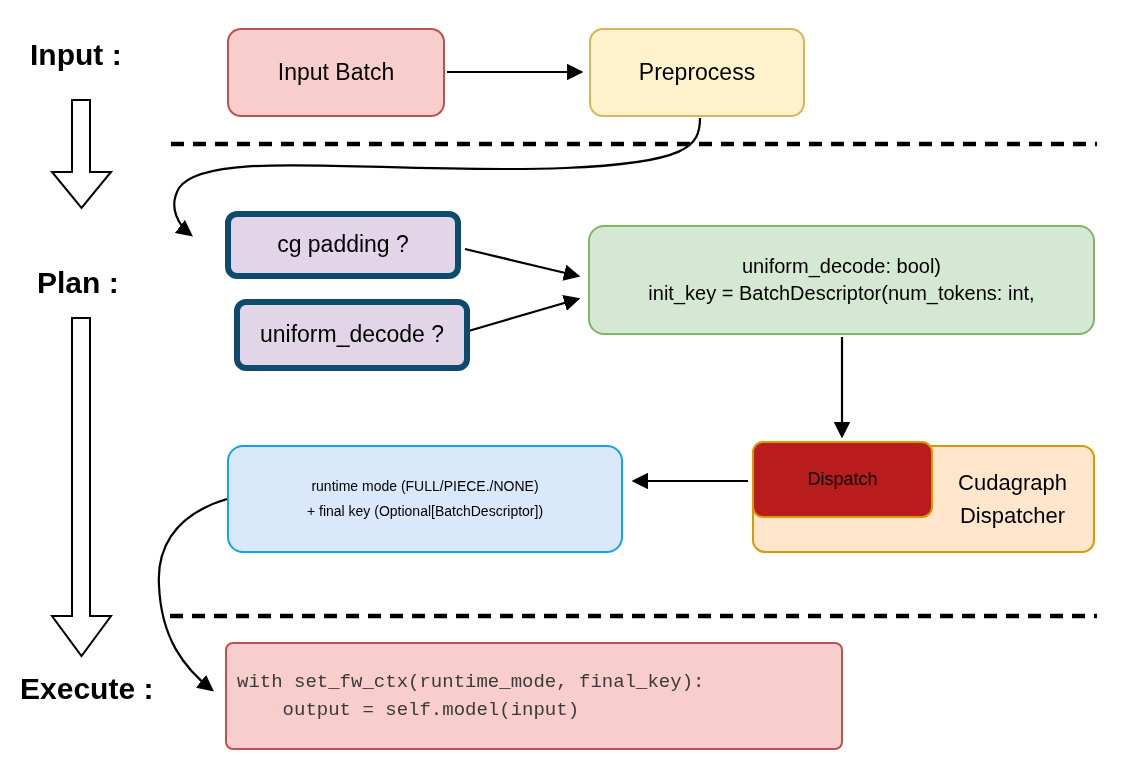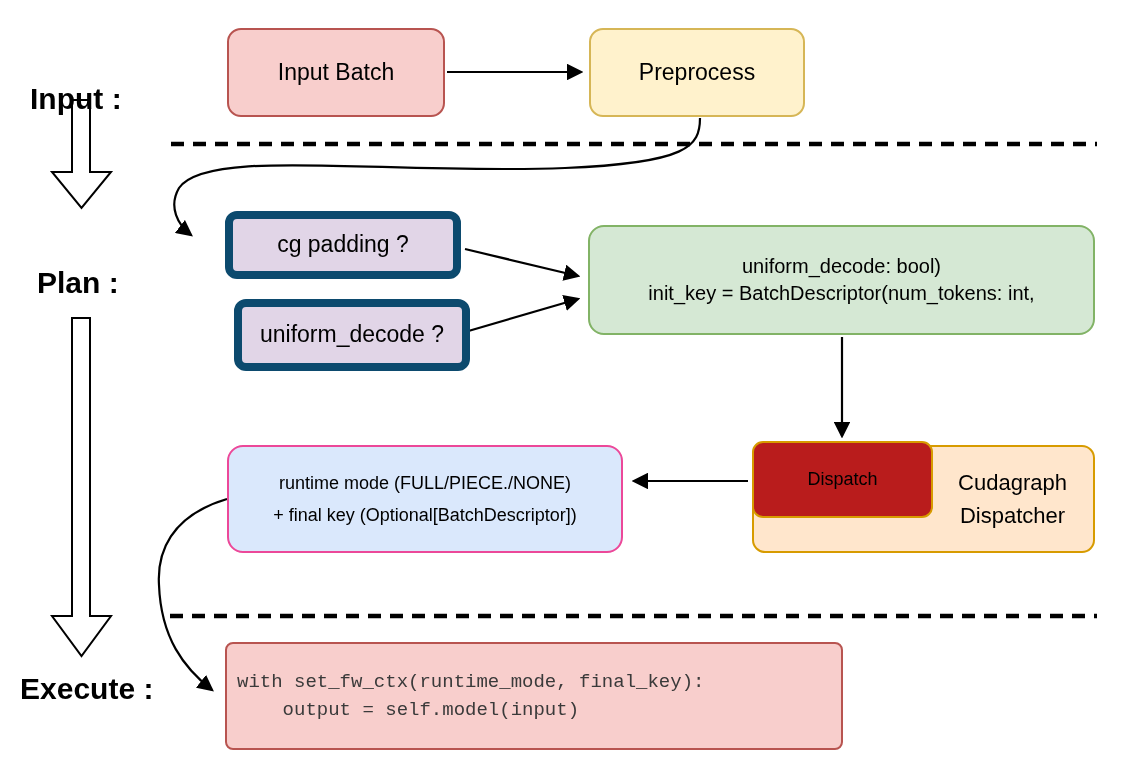--- a/index.html
+++ b/index.html
@@ -33,21 +33,21 @@
     left:227px;top:28px;width:218px;height:89px;
     background:#f8cecc;border:2px solid #b85450;border-radius:14px;
     font-size:23px;
   }
   .n-preprocess{
     left:589px;top:28px;width:216px;height:89px;
     background:#fff2cc;border:2px solid #d6b656;border-radius:14px;
     font-size:23px;
   }
   .n-purple{
-    background:#e1d5e7;border:8px solid #0c4a6e;border-radius:12px;
+    background:#e1d5e7;border:6px solid #0c4a6e;border-radius:12px;
     font-size:23px;
   }
   .n-cg{left:225px;top:211px;width:236px;height:68px;}
   .n-uniform{left:234px;top:299px;width:236px;height:72px;}
   .n-initkey{
     left:588px;top:225px;width:507px;height:110px;
     background:#d5e8d4;border:2px solid #82b366;border-radius:16px;
     font-size:20px;
   }
   .n-dispatcher-outer{
@@ -59,22 +59,22 @@
     background:#b91c1c;border:2px solid #d79b00;border-radius:11px;
     font-size:18px;
   }
   .n-cudagraph-label{
     left:930px;top:445px;width:165px;height:108px;
     font-size:22px;line-height:1.5;
     background:transparent;border:none;
   }
   .n-runtime{
     left:227px;top:445px;width:396px;height:108px;
-    background:#dae8fc;border:2px solid #ec4899;border-radius:16px;
-    font-size:18px;line-height:1.8;
+    background:#dae8fc;border:2px solid #0ea5e9;border-radius:16px;
+    font-size:14px;line-height:1.8;
   }
   .n-code{
     left:225px;top:642px;width:618px;height:108px;
     background:#f8cecc;border:2.5px solid #b85450;border-radius:8px;
     align-items:flex-start;
     padding-left:10px;
     font-family:"Liberation Mono", monospace;
     font-size:19px;
     color:#3a3a3a;
     line-height:1.5;
@@ -102,21 +102,21 @@
 
     <path d="M447 72 H581" fill="none" stroke="#000" stroke-width="2.2" marker-end="url(#ah)"></path>
     <path d="M700 118 C700 146 688 163 565 168 C385 175 207 147 179 188 C168 207 178 225 191 235" fill="none" stroke="#000" stroke-width="2.2" marker-end="url(#ah)"></path>
     <path d="M465 249 L578 276" fill="none" stroke="#000" stroke-width="2.2" marker-end="url(#ah)"></path>
     <path d="M465 332 L578 299" fill="none" stroke="#000" stroke-width="2.2" marker-end="url(#ah)"></path>
     <path d="M842 337 V436" fill="none" stroke="#000" stroke-width="2.2" marker-end="url(#ah)"></path>
     <path d="M748 481 H634" fill="none" stroke="#000" stroke-width="2.2" marker-end="url(#ah)"></path>
     <path d="M227 499 C170 516 157 553 159 585 C161 638 184 668 212 690" fill="none" stroke="#000" stroke-width="2.2" marker-end="url(#ah)"></path>
   </svg>
 
-  <div class="stage-label" style="left:30px;top:38px;margin-top:44px;">Input :</div>
+  <div class="stage-label" style="left:30px;top:38px;">Input :</div>
   <div class="stage-label" style="left:37px;top:238px;margin-top:28px;">Plan :</div>
   <div class="stage-label" style="left:20px;top:672px;">Execute :</div>
 
   <div class="node n-input-batch">
     <span>Input Batch</span>
   </div>
   <div class="node n-preprocess">
     <span>Preprocess</span>
   </div>
 

